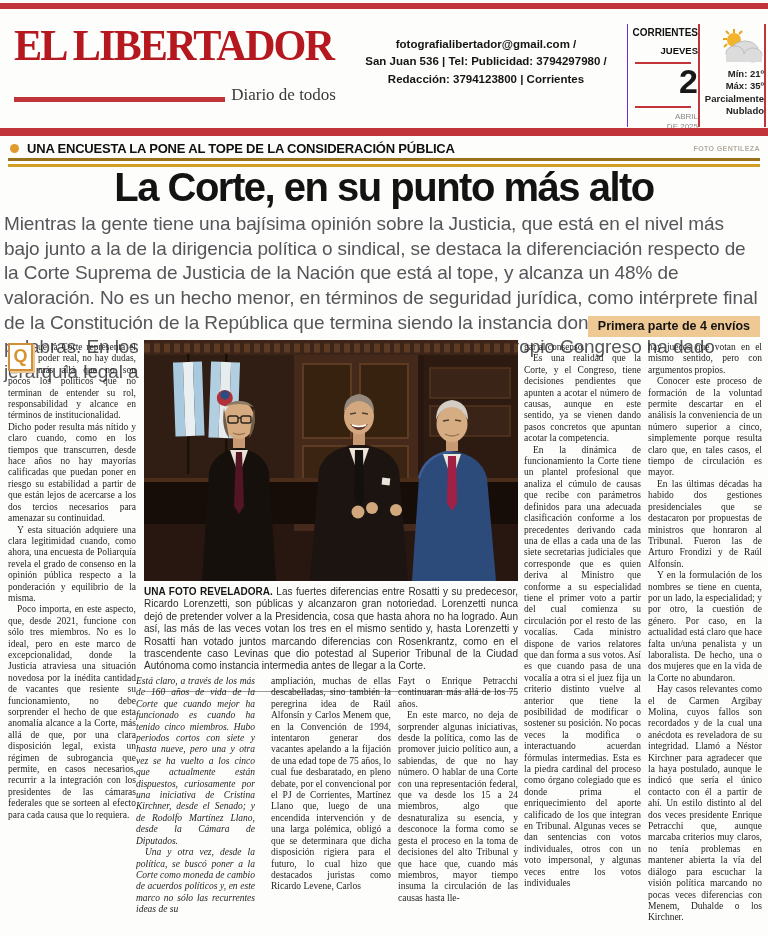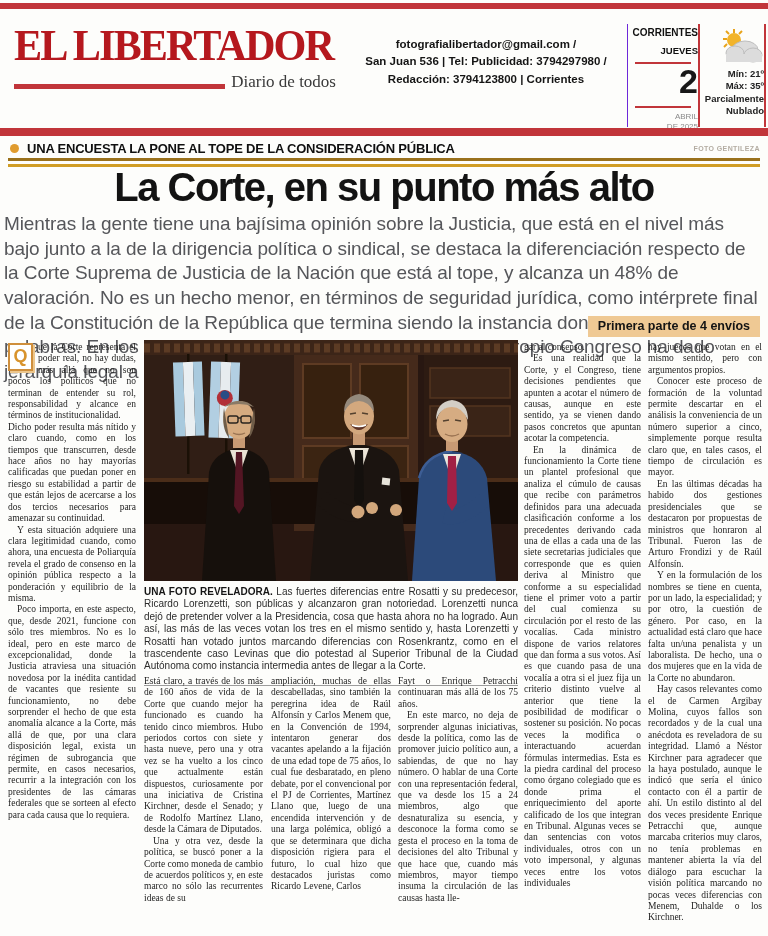--- a/index.html
+++ b/index.html
@@ -3,21 +3,21 @@
 <meta charset="utf-8">
 <style>
   html,body{margin:0;padding:0;}
   body{background:#e9e9e9;}
   .page{position:relative;width:768px;height:936px;margin:0 auto;background:#fdfdfb;overflow:hidden;font-family:"Liberation Serif",serif;}
 
   
   .topbar{position:absolute;top:3px;left:0;right:0;height:6px;background:#c1353a;}
   .logo{position:absolute;left:14px;top:24px;width:330px;}
   .logo-title{font-family:"Liberation Serif",serif;font-weight:bold;font-size:44px;line-height:1;color:#b5181e;letter-spacing:-2px;transform:scaleX(.96);transform-origin:left;white-space:nowrap;}
-  .logo-underrow{display:flex;align-items:flex-end;margin-top:4px;width:322px;}
+  .logo-underrow{display:flex;align-items:flex-end;margin-top:17px;width:322px;}
   .logo-rule{flex:1;height:5px;background:#c1353a;margin-bottom:3px;}
   .logo-tagline{font-family:"Liberation Serif",serif;font-size:17px;color:#3a3a3a;margin-left:6px;white-space:nowrap;}
   .contact{position:absolute;left:356px;top:36px;width:260px;font-family:"Liberation Sans",sans-serif;font-weight:bold;font-size:11.5px;line-height:1.5;color:#151515;text-align:center;}
   .datewx{position:absolute;left:627px;top:24px;height:103px;display:flex;}
   .datecell{width:70px;border-left:1px solid #6d28d9;text-align:right;font-family:"Liberation Sans",sans-serif;padding-top:3px;}
   .wxcell{width:64px;border-left:2px solid #c1353a;border-right:2px solid #c1353a;text-align:right;font-family:"Liberation Sans",sans-serif;padding-top:2px;}
   .d-city{font-size:10px;font-weight:bold;color:#111;}
   .d-week{font-size:9.5px;font-weight:bold;color:#111;margin-top:7px;}
   .d-rule{height:2px;background:#c1353a;margin:6px 7px 0 7px;}
   .d-day{font-size:34px;font-weight:bold;color:#181818;line-height:1.05;}
@@ -35,30 +35,30 @@
   .headline{position:absolute;top:167px;left:0;right:0;text-align:center;font-family:"Liberation Sans",sans-serif;font-weight:bold;font-size:40px;letter-spacing:-1.5px;color:#131313;line-height:1;}
   .lead{position:absolute;top:212px;left:4px;right:8px;font-family:"Liberation Sans",sans-serif;font-size:19px;line-height:1.3;color:#55565a;letter-spacing:-.1px;}
   .badge{position:absolute;top:316px;right:8px;background:#efc994;padding:3px 10px 4px 10px;font-family:"Liberation Sans",sans-serif;font-weight:bold;font-size:12.5px;color:#141414;}
 
   
   .col{position:absolute;top:342px;height:592px;overflow:hidden;text-align:justify;font-size:9.5px;line-height:11.4px;color:#1d1d1d;}
   .col-1{left:8px;width:128px;}
   .col-5{left:524px;width:117px;}
   .col-6{left:648px;width:114px;}
   .subcol{position:absolute;top:676px;height:258px;overflow:hidden;text-align:justify;font-size:9.5px;line-height:11.4px;color:#1d1d1d;}
-  .subcol-a{left:144px;width:119px;}
+  .subcol-a{left:136px;width:119px;font-style:italic;}
   .subcol-b{left:271px;width:120px;}
   .subcol-c{left:398px;width:120px;}
   .bpara{margin:0;text-indent:9px;}
   .bpara.first{text-indent:0;}
   .dropcap{float:left;width:21px;height:24px;border:2px solid #cf8f3c;box-shadow:2px 2px 0 #ecc68c;background:#fff;color:#d8932c;font-family:"Liberation Sans",sans-serif;font-weight:bold;font-size:18px;line-height:23px;text-align:center;margin:1px 5px 1px 0;}
 
   
   .photo{position:absolute;left:144px;top:340px;width:374px;height:241px;overflow:hidden;background:#261610;}
-  .caption{position:absolute;left:144px;top:586px;width:374px;font-family:"Liberation Sans",sans-serif;font-size:10px;line-height:12.4px;color:#2c2c2c;text-align:justify;border-bottom:1px solid #9c9c9c;padding-bottom:12px;}
+  .caption{position:absolute;left:144px;top:586px;width:374px;font-family:"Liberation Sans",sans-serif;font-size:10px;line-height:12.4px;color:#2c2c2c;text-align:justify;border-bottom:1px solid #9c9c9c;padding-bottom:18px;}
   .caption b{color:#151515;}
 </style>
 </head>
 <body>
 
 <div class="page">
 
   <div class="topbar"></div>
 
   <div class="logo">

